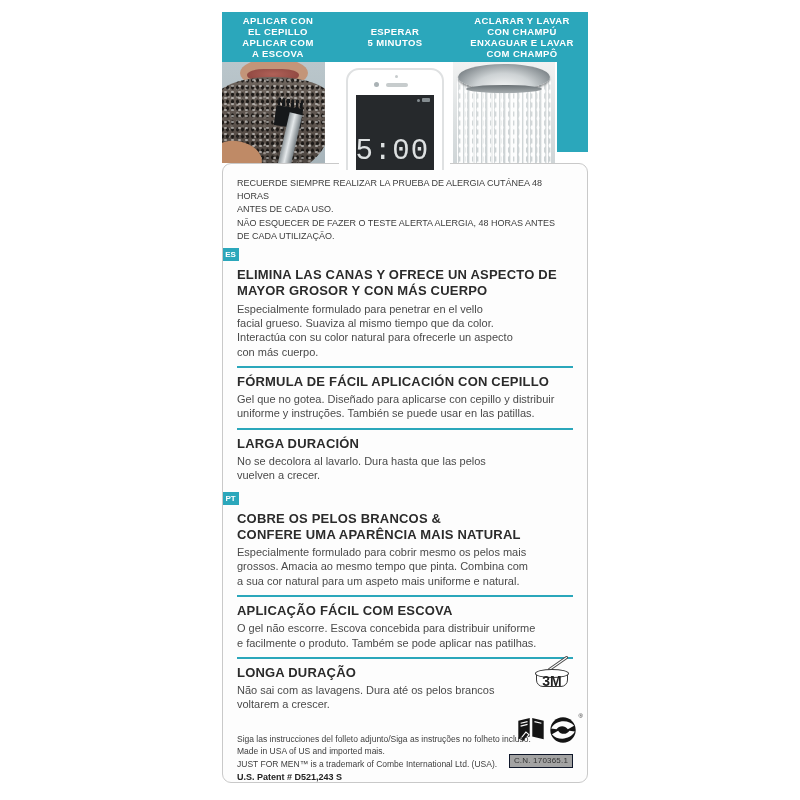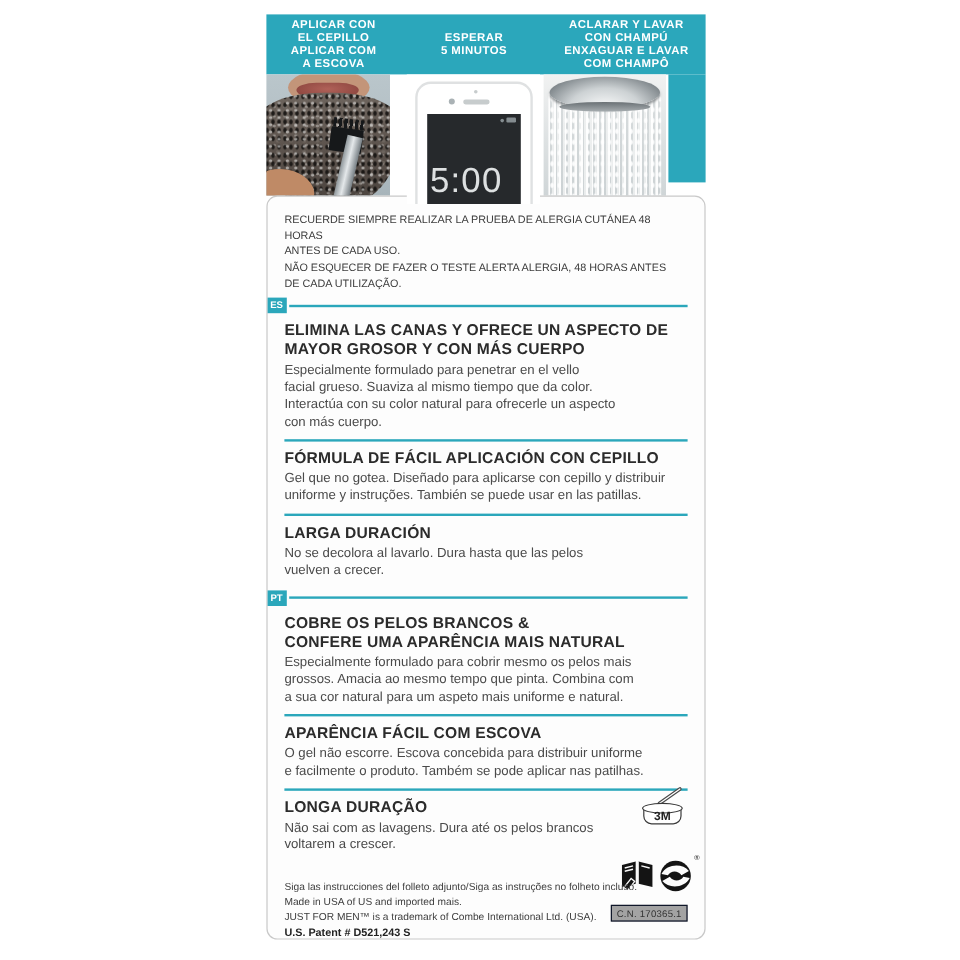--- a/index.html
+++ b/index.html
@@ -46,59 +46,59 @@
   .phone-body { position:absolute; left:50%; transform:translateX(-50%); top:6px; width:98px; height:140px;
           background:#fff; border:2px solid #dfe1e2; border-radius:13px; }
   .cam { position:absolute; top:12px; left:26px; width:5px; height:5px; border-radius:50%; background:#aab2b5; }
   .speaker { position:absolute; top:13px; left:38px; width:22px; height:4px; border-radius:2px; background:#c7cccd; }
   .p-dot { position:absolute; top:5px; left:47px; width:3px; height:3px; border-radius:50%; background:#c7cccd; }
   .screen { position:absolute; left:8px; right:8px; top:25px; bottom:-2px; background:#26292c; }
   .status { position:absolute; top:3px; right:4px; display:flex; gap:2px; align-items:center; }
   .st-dot { width:3px; height:3px; border-radius:50%; background:#848c90; }
   .st-batt { width:8px; height:4px; border-radius:1px; background:#848c90; }
   .time { position:absolute; top:40px; left:0; right:12px; text-align:center; color:#dde0e1;
-          font-size:29px; letter-spacing:1px; font-family:Liberation Sans, sans-serif; }
+          font-size:29px; letter-spacing:1px; font-family:Liberation Mono, monospace; }
 
   
   .t-shower { width:102px; background:linear-gradient(180deg,#f1f2f2 0%,#dde1e2 55%,#cfd5d7 100%); }
   .water { position:absolute; left:4px; right:4px; top:16px; bottom:0;
            background-image:
              radial-gradient(rgba(255,255,255,.9) 1px, transparent 1.8px),
              repeating-linear-gradient(90deg, rgba(255,255,255,.95) 0 1.5px, rgba(201,207,209,.55) 1.5px 3px, rgba(239,241,241,.85) 3px 4.5px);
            background-size:6px 9px, 100% 100%; }
   .shower-head { position:absolute; top:2px; left:5px; width:92px; height:26px; border-radius:50%;
            background:radial-gradient(ellipse at 50% 100%, #fafbfb 0%, #cdd2d4 45%, #8d9498 75%, #575e63 100%);
            box-shadow:0 2px 2px rgba(60,66,70,.5); }
   .shower-head::after { content:""; position:absolute; left:8px; right:8px; bottom:-3px; height:8px;
            border-radius:50%; background:linear-gradient(180deg,#6a7175,#a7adb0); }
   .teal-tail { flex:1; height:90px; margin-left:2px; background:#2BA7BB; align-self:flex-start; }
 
   
   .card { position:relative; width:366px; height:620px; background:#fdfdfd; border:1px solid #c9c9c9;
           border-radius:9px; padding:13px 14px 12px; overflow:hidden; }
   .warning { font-size:9px; line-height:1.45; color:#3b3b3b; white-space:pre-line; margin-bottom:1px; }
-  .lang-row { display:flex; align-items:center; margin:5px 0 0 -15px; }
+  .lang-row { display:flex; align-items:flex-start; margin:5px 0 0 -15px;flex-direction:column; }
   .lang-badge { width:17px; height:13px; background:#2BA7BB; color:#fff; font-size:8px; font-weight:bold;
           display:flex; align-items:center; justify-content:center; flex:none; }
   .lang-line { flex:1; height:2px; background:#2BA7BB; margin-left:2px; }
   h3 { font-size:13px; line-height:1.25; color:#2b2b2b; letter-spacing:.2px; margin:6px 0 2px;
        white-space:pre-line; font-weight:bold; }
   p.body { font-size:11px; line-height:1.3; color:#4a4a4a; white-space:pre-line; }
   .divider { height:2px; background:#2BA7BB; margin:7px 0 6px; }
 
   .footer-text { position:absolute; left:14px; bottom:0; width:270px; }
   .footer-text .fline { font-size:8.5px; line-height:1.45; color:#3d3d3d; white-space:nowrap; }
   .footer-text .patent { font-size:9px; font-weight:bold; color:#222; margin-top:2px; }
 
   
   .pao { position:absolute; right:13px; top:498px; width:44px; text-align:center; }
   .pao-brush { width:24px; height:3px; border:1px solid #4a4a4a; border-radius:2px; background:#fff;
           transform:rotate(-35deg); margin:0 0 7px 16px; }
   .pao-jar { position:relative; width:32px; height:15px; margin:0 auto; border:1.3px solid #3a3a3a;
-          border-radius:3px 3px 7px 7px; background:#fff; font-size:10px; font-weight:bold; color:#222;
+          border-radius:3px 3px 7px 7px; background:#fff; font-size:14px; font-weight:bold; color:#222;
           display:flex; align-items:center; justify-content:center; }
   .pao-jar::before { content:""; position:absolute; top:-4px; left:-2px; right:-2px; height:7px;
           border:1.3px solid #3a3a3a; border-radius:50%; background:#fff; }
   .pao-jar span { position:relative; z-index:1; top:1px; }
 
   .side-icons { position:absolute; right:9px; top:551px; width:74px; text-align:center; }
   .icon-row { display:flex; align-items:flex-start; justify-content:flex-end; gap:2px; }
   .reg { font-size:6px; color:#222; vertical-align:top; }
   .cn-box { margin-top:4px; display:inline-block; border:1px solid #0f172a; background:#a3a3a3;
             font-size:8px; color:#333; padding:1.5px 4px; letter-spacing:.2px; }
@@ -184,21 +184,21 @@
         <span class="lang-badge">PT</span>
         <span class="lang-line"></span>
       </div>
 
       <h3>COBRE OS PELOS BRANCOS &amp;
 CONFERE UMA APARÊNCIA MAIS NATURAL</h3>
       <p class="body">Especialmente formulado para cobrir mesmo os pelos mais
 grossos. Amacia ao mesmo tempo que pinta. Combina com
 a sua cor natural para um aspeto mais uniforme e natural.</p>
       <div class="divider"></div>
-      <h3>APARÊNCIA FÁCIL COM ESCOVA</h3>
+      <h3>APLICAÇÃO FÁCIL COM ESCOVA</h3>
       <p class="body">O gel não escorre. Escova concebida para distribuir uniforme
 e facilmente o produto. Também se pode aplicar nas patilhas.</p>
       <div class="divider"></div>
       <h3>LONGA DURAÇÃO</h3>
       <p class="body">Não sai com as lavagens. Dura até os pelos brancos
 voltarem a crescer.</p>
 
       <div class="pao">
         <div class="pao-brush"></div>
         <div class="pao-jar">

